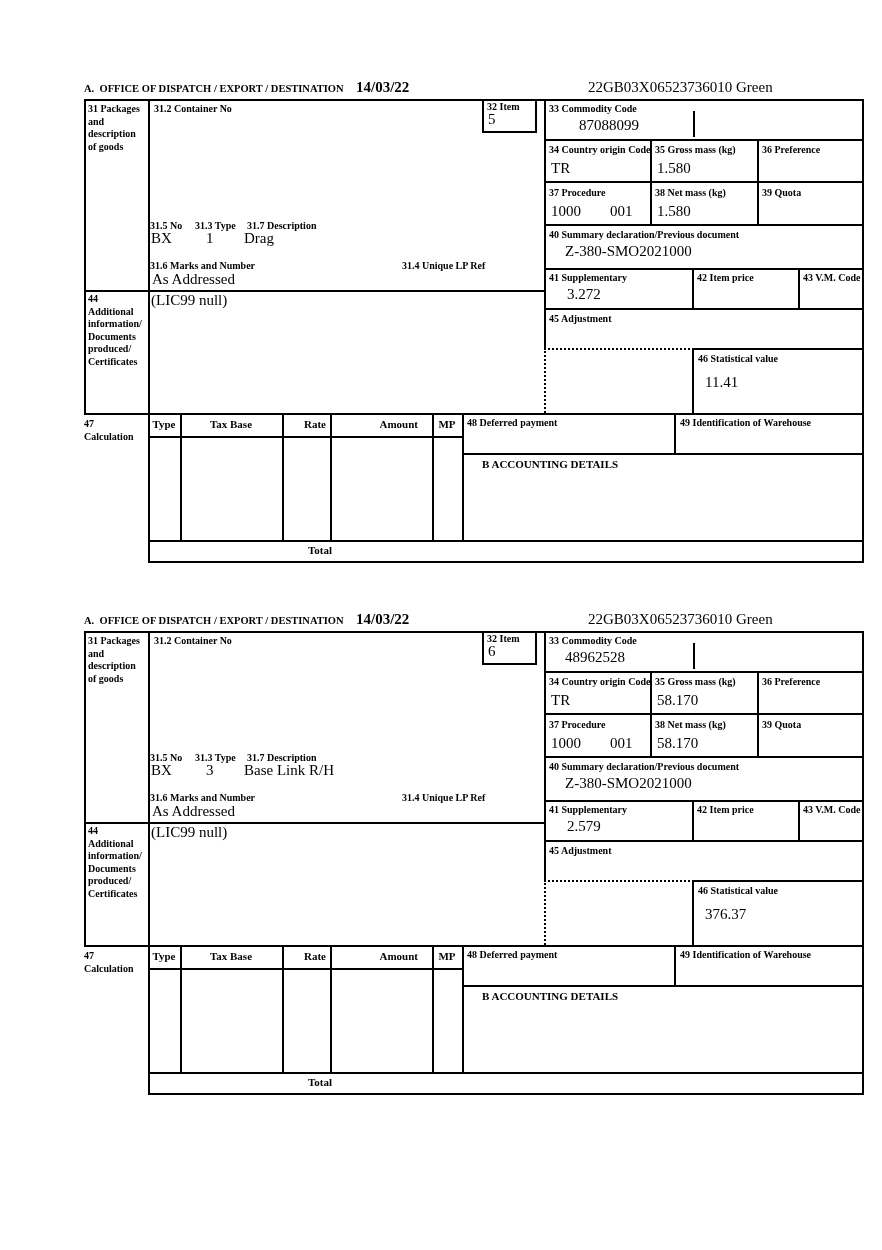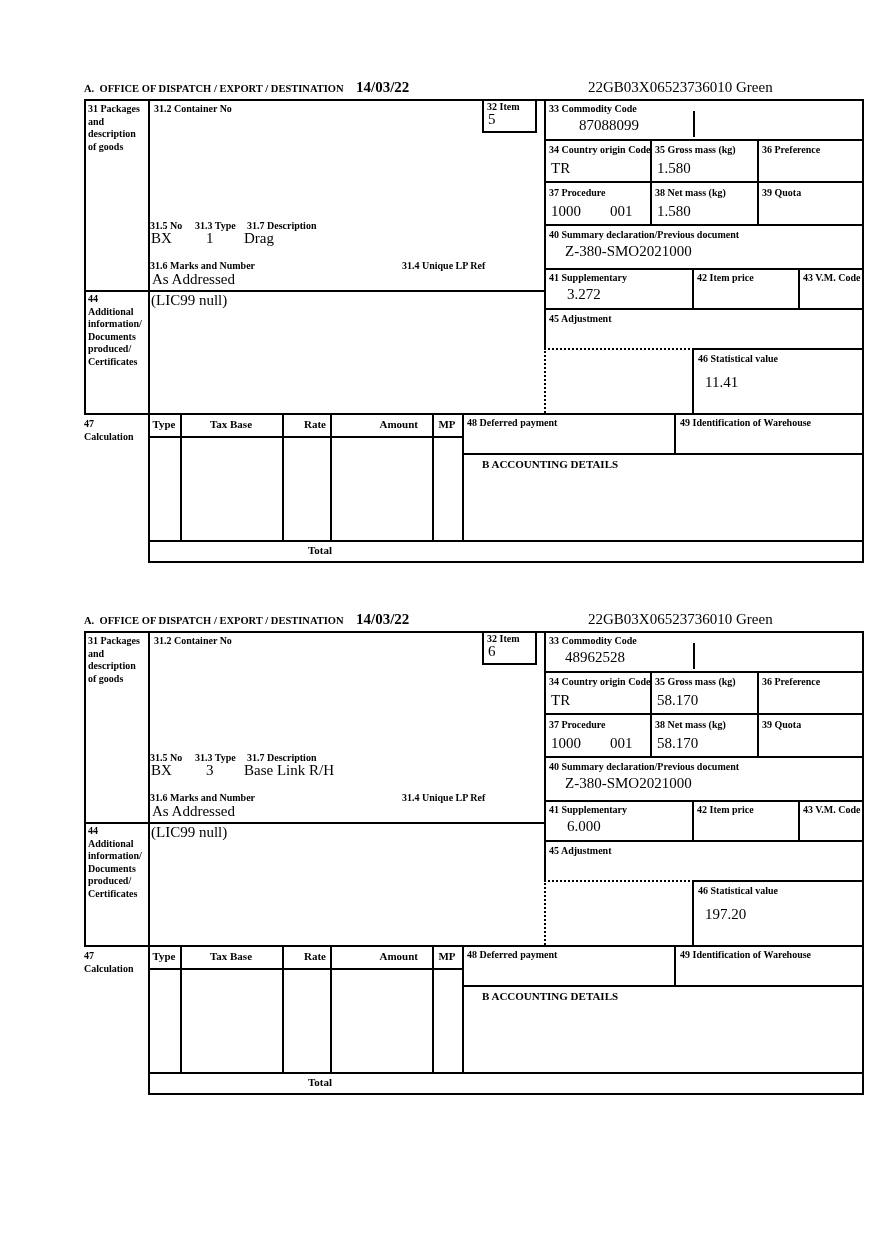--- a/index.html
+++ b/index.html
@@ -204,26 +204,26 @@
     <div class="lbl" style="left:678px;top:64px">36 Preference</div>
     <div class="lbl" style="left:465px;top:107px">37 Procedure</div>
     <div class="val" style="left:467px;top:123px">1000</div>
     <div class="val" style="left:526px;top:123px">001</div>
     <div class="lbl" style="left:571px;top:107px">38 Net mass (kg)</div>
     <div class="val" style="left:573px;top:123px">58.170</div>
     <div class="lbl" style="left:678px;top:107px">39 Quota</div>
     <div class="lbl" style="left:465px;top:149px">40 Summary declaration/Previous document</div>
     <div class="val" style="left:481px;top:163px">Z-380-SMO2021000</div>
     <div class="lbl" style="left:465px;top:192px">41 Supplementary</div>
-    <div class="val" style="left:483px;top:206px">6.000</div>
+    <div class="val" style="left:483px;top:206px">2.579</div>
     <div class="lbl" style="left:613px;top:192px">42 Item price</div>
     <div class="lbl" style="left:719px;top:192px">43 V.M. Code</div>
     <div class="lbl" style="left:465px;top:233px">45 Adjustment</div>
     <div class="lbl" style="left:614px;top:273px">46 Statistical value</div>
-    <div class="val" style="left:621px;top:294px">197.20</div>
+    <div class="val" style="left:621px;top:294px">376.37</div>
 
     <div class="colh ctr" style="left:64px;top:338px;width:32px">Type</div>
     <div class="colh ctr" style="left:96px;top:338px;width:102px">Tax Base</div>
     <div class="colh rt" style="left:198px;top:338px;width:44px">Rate</div>
     <div class="colh rt" style="left:246px;top:338px;width:88px">Amount</div>
     <div class="colh ctr" style="left:348px;top:338px;width:30px">MP</div>
     <div class="lbl" style="left:383px;top:337px">48 Deferred payment</div>
     <div class="lbl" style="left:596px;top:337px">49 Identification of Warehouse</div>
     <div class="colh" style="left:398px;top:378px">B ACCOUNTING DETAILS</div>
     <div class="colh ctr" style="left:186px;top:464px;width:100px">Total</div>

